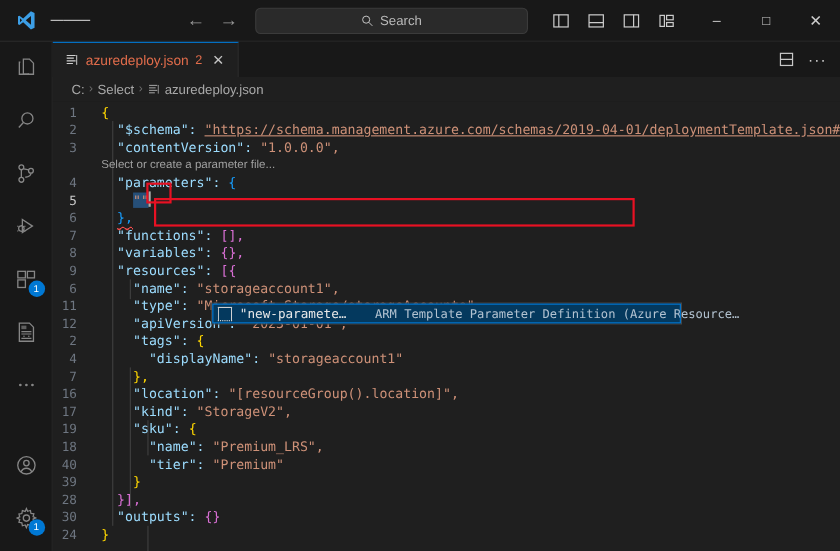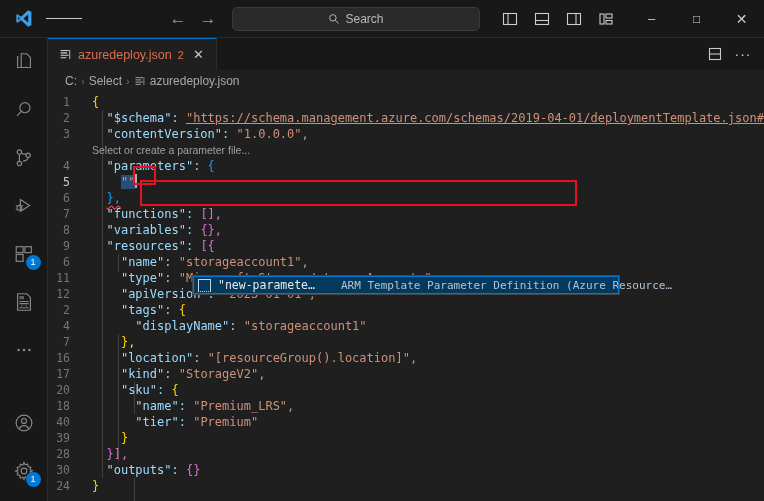--- a/index.html
+++ b/index.html
@@ -433,21 +433,21 @@
             <span class="ln">16</span>
             <span class="lc">    <span class="t-key">"location":</span> <span class="t-str">"[resourceGroup().location]",</span></span>
           </div>
 
           <div class="line">
             <span class="ln">17</span>
             <span class="lc">    <span class="t-key">"kind":</span> <span class="t-str">"StorageV2",</span></span>
           </div>
 
           <div class="line">
-            <span class="ln">20</span>
+            <span class="ln">19</span>
             <span class="lc">    <span class="t-key">"sku":</span> <span class="t-br1">{</span></span>
           </div>
 
           <div class="line">
             <span class="ln">18</span>
             <span class="lc">      <span class="t-key">"name":</span> <span class="t-str">"Premium_LRS",</span></span>
           </div>
 
           <div class="line">
             <span class="ln">40</span>

